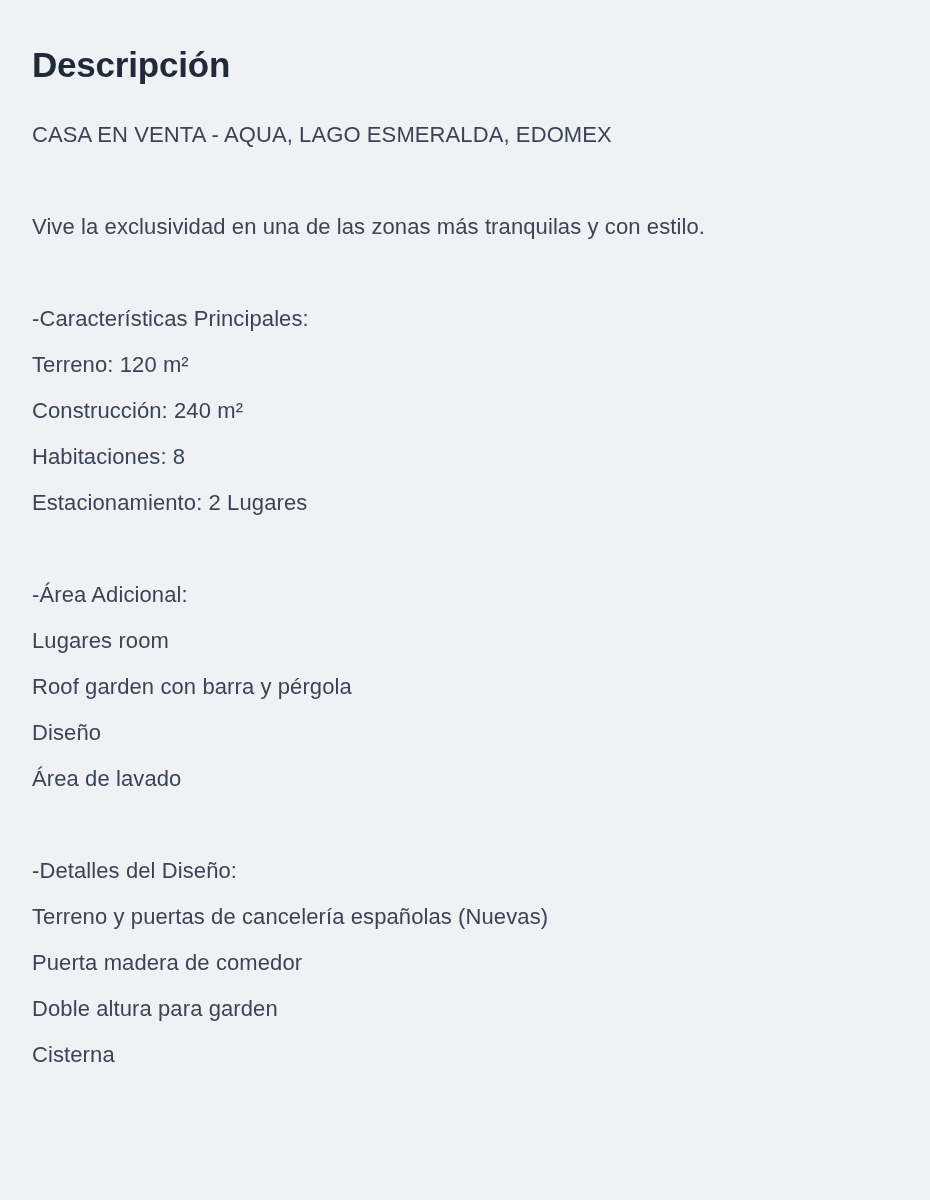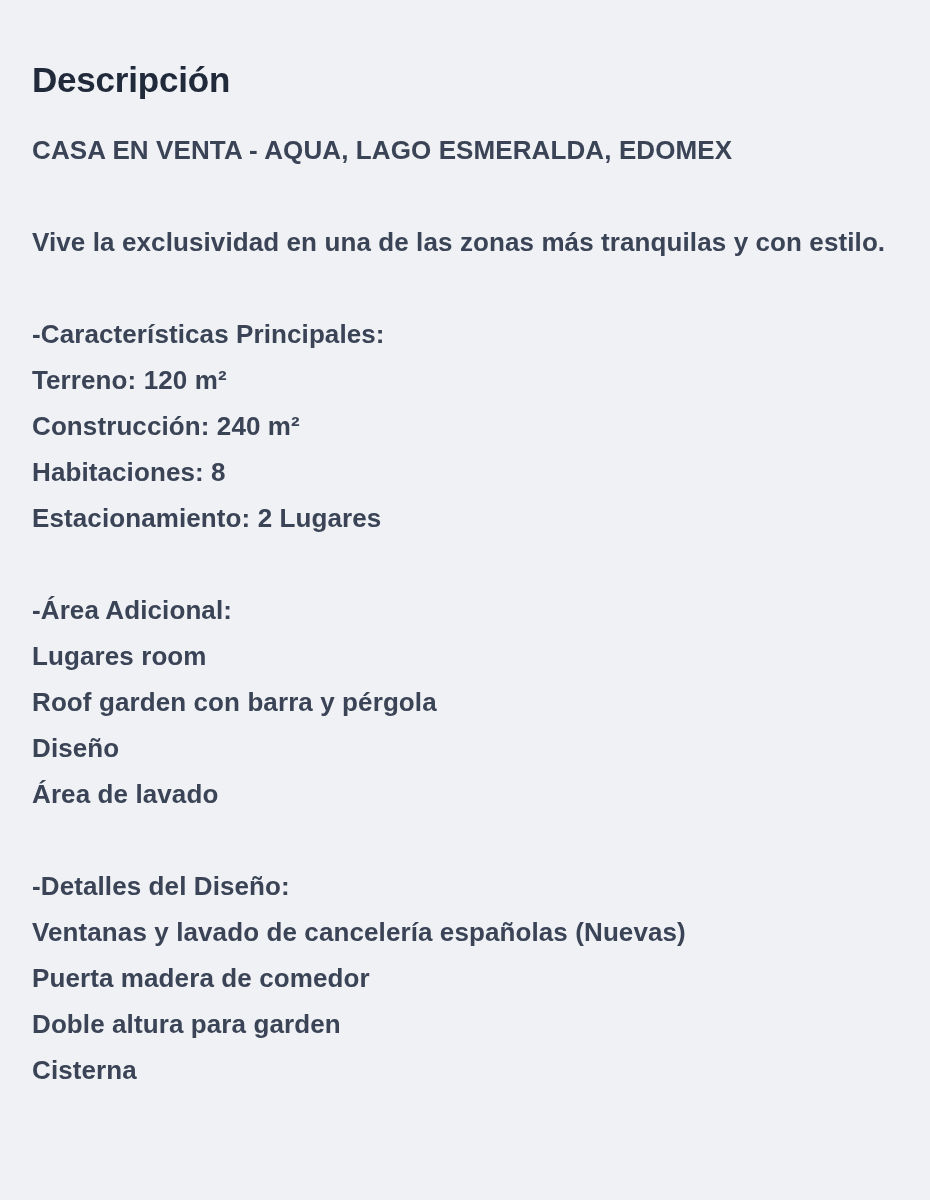--- a/index.html
+++ b/index.html
@@ -11,35 +11,35 @@
     min-height: 1200px;
     background: #eff1f4;
     font-family: "Liberation Sans", sans-serif;
     color: #2b3445;
     -webkit-font-smoothing: antialiased;
   }
   .page {
     width: 930px;
     min-height: 1200px;
     box-sizing: border-box;
-    padding: 59px 32px 0 32px;
+    padding: 44px 32px 0 32px;
     background: #eff1f4;
   }
   .section-title {
     font-size: 35px;
     line-height: 1.2;
     font-weight: 700;
     color: #212a3a;
     letter-spacing: -0.2px;
     margin: 0 0 26px 0;
   }
   .body-block {
-    font-size: 26px;
+    font-size: 22px;
     line-height: 46px;
-    font-weight: 700;
+    font-weight: 400;
     color: #3a4456;
     letter-spacing: 0.1px;
   }
   .para {
     margin: 0;
   }
   .spacer {
     height: 46px;
   }
   .line {
@@ -81,20 +81,20 @@
       <span class="line">Lugares room</span>
       <span class="line">Roof garden con barra y pérgola</span>
       <span class="line">Diseño</span>
       <span class="line">Área de lavado</span>
     </p>
 
     <div class="spacer"></div>
 
     <p class="para">
       <span class="line">-Detalles del Diseño:</span>
-      <span class="line">Ventanas y lavado de cancelería españolas (Nuevas)</span>
+      <span class="line">Terreno y puertas de cancelería españolas (Nuevas)</span>
       <span class="line">Puerta madera de comedor</span>
       <span class="line">Doble altura para garden</span>
       <span class="line">Cisterna</span>
     </p>
 
   </div>
 </div>
 
 </body></html>

